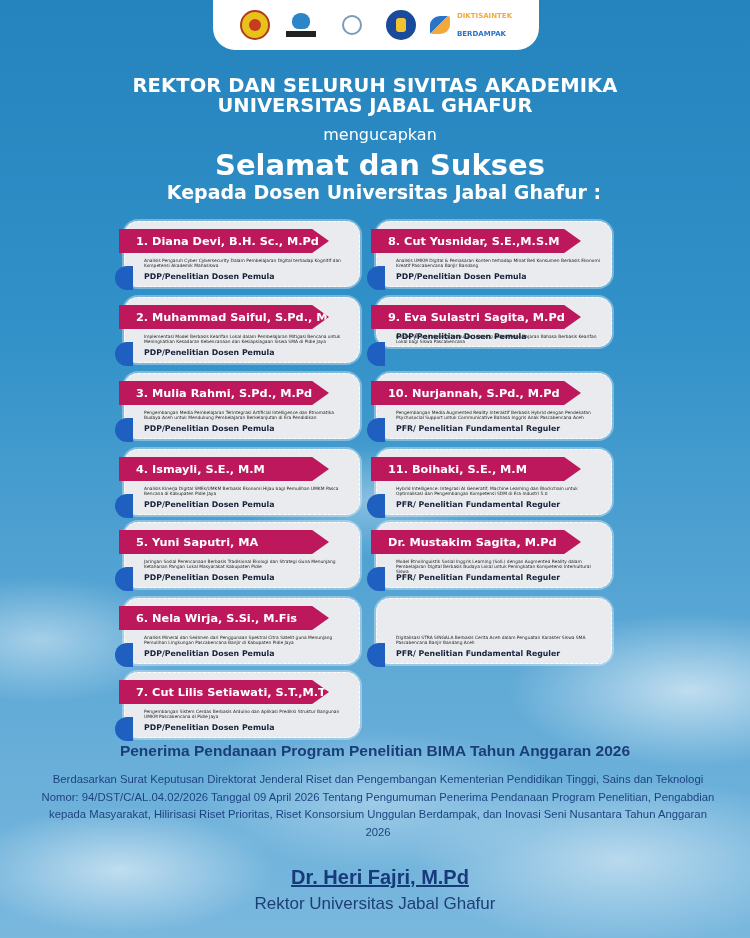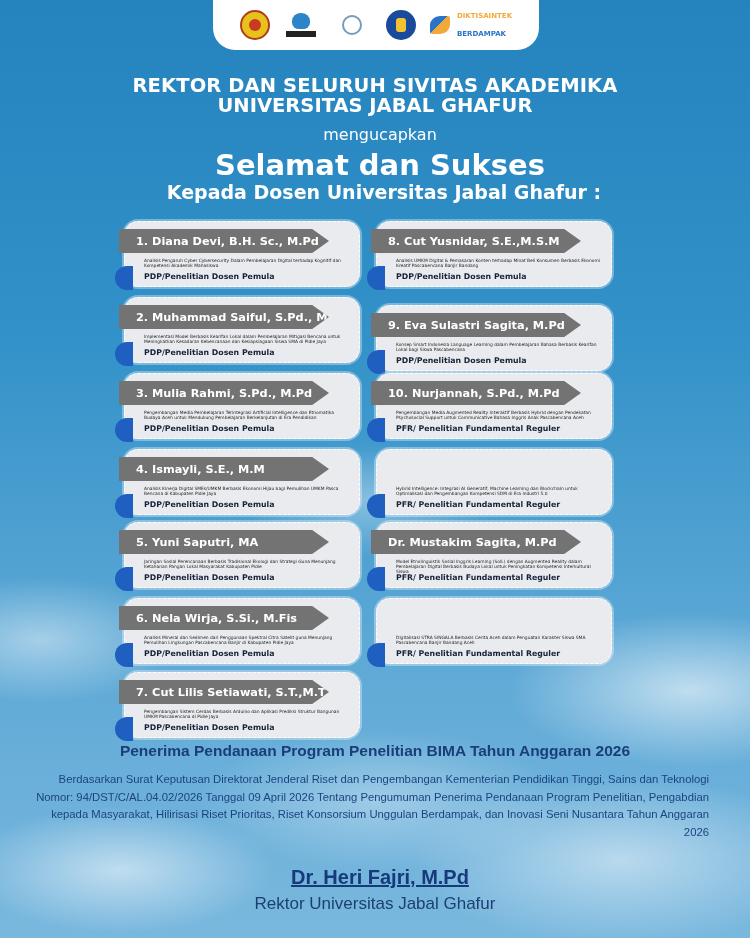--- a/index.html
+++ b/index.html
@@ -54,41 +54,41 @@
     border-radius: 14px;
     border: 1px dashed rgba(255,255,255,0.9);
     box-shadow: 0 0 0 2px rgba(255,255,255,0.35);
   }
   .card .tab {
     position: absolute; left: -10px; top: 44px; width: 18px; height: 24px;
     background: #1e5fc0; border-radius: 12px 0 0 12px;
   }
   .card .banner {
     position: absolute; left: -6px; top: 7px; width: 210px; height: 24px;
-    background: #737373;
+    background: #be185d;
     clip-path: polygon(0 0, 92% 0, 100% 50%, 92% 100%, 0 100%);
     display: flex; align-items: center; padding-left: 17px;
     color: #ffffff; font-weight: bold; font-size: 11.3px; white-space: nowrap;
   }
   .card .title {
     position: absolute; left: 19px; top: 36px; width: 205px;
     font-size: 4.4px; line-height: 5.2px; color: #222;
   }
   .card .scheme {
     position: absolute; left: 19px; bottom: 5px;
     font-size: 7.8px; font-weight: bold; color: #16223a; white-space: nowrap;
   }
 
   
   .ft-title {
     position: absolute; top: 742px; left: 0; width: 750px; text-align: center;
     font-family: "Liberation Sans", sans-serif; font-weight: bold; font-size: 15.5px; color: #1b3e7a;
   }
   .ft-body {
-    position: absolute; top: 771px; left: 29px; width: 680px; text-align: right;
+    position: absolute; top: 771px; left: 38px; width: 680px; text-align: center;
     font-family: "Liberation Sans", sans-serif; font-size: 11.3px; line-height: 17.5px; color: #1d4380;
   }
   .ft-sign {
     position: absolute; top: 866px; left: 0; width: 750px; text-align: center;
     font-family: "Liberation Sans", sans-serif; font-weight: bold; font-size: 20px; color: #173a7a;
     text-decoration: underline; padding-left: 10px;
   }
   .ft-role {
     position: absolute; top: 894px; left: 0; width: 750px; text-align: center;
     font-family: "Liberation Sans", sans-serif; font-size: 17px; color: #1d3f75; 
@@ -168,34 +168,35 @@
   <div class="title">Pengembangan Sistem Cerdas Berbasis Arduino dan Aplikasi Prediksi Struktur Bangunan UMKM Pascabencana di Pidie Jaya</div>
   <div class="scheme">PDP/Penelitian Dosen Pemula</div>
 </div>
 
 <div class="card" style="left:376px; top:221px; height:66px;">
   <div class="tab"></div>
   <div class="banner">8. Cut Yusnidar, S.E.,M.S.M</div>
   <div class="title">Analisis UMKM Digital &amp; Pemasaran Konten terhadap Minat Beli Konsumen Berbasis Ekonomi Kreatif Pascabencana Banjir Bandang</div>
   <div class="scheme">PDP/Penelitian Dosen Pemula</div>
 </div>
-<div class="card" style="left:376px; top:305px; height:66px;">
+<div class="card" style="left:376px; top:297px; height:50px;">
   <div class="tab"></div>
   <div class="banner">9. Eva Sulastri Sagita, M.Pd</div>
   <div class="title">Konsep Smart Indonesia Language Learning dalam Pembelajaran Bahasa Berbasis Kearifan Lokal bagi Siswa Pascabencana</div>
   <div class="scheme">PDP/Penelitian Dosen Pemula</div>
 </div>
 <div class="card" style="left:376px; top:373px; height:66px;">
   <div class="tab"></div>
   <div class="banner">10. Nurjannah, S.Pd., M.Pd</div>
   <div class="title">Pengembangan Media Augmented Reality Interaktif Berbasis Hybrid dengan Pendekatan Psychosocial Support untuk Communicative Bahasa Inggris Anak Pascabencana Aceh</div>
   <div class="scheme">PFR/ Penelitian Fundamental Reguler</div>
 </div>
 <div class="card" style="left:376px; top:449px; height:66px;">
   <div class="tab"></div>
+  <div class="banner">11. Boihaki, S.E., M.M</div>
   <div class="title">Hybrid Intelligence: Integrasi AI Generatif, Machine Learning dan Blockchain untuk Optimalisasi dan Pengembangan Kompetensi SDM di Era Industri 5.0</div>
   <div class="scheme">PFR/ Penelitian Fundamental Reguler</div>
 </div>
 <div class="card" style="left:376px; top:522px; height:66px;">
   <div class="tab"></div>
   <div class="banner">Dr. Mustakim Sagita, M.Pd</div>
   <div class="title">Model Etnolinguistik Sosial Inggris Learning (SoIL) dengan Augmented Reality dalam Pembelajaran Digital Berbasis Budaya Lokal untuk Peningkatan Kompetensi Interkultural Siswa</div>
   <div class="scheme">PFR/ Penelitian Fundamental Reguler</div>
 </div>
 <div class="card" style="left:376px; top:598px; height:66px;">

